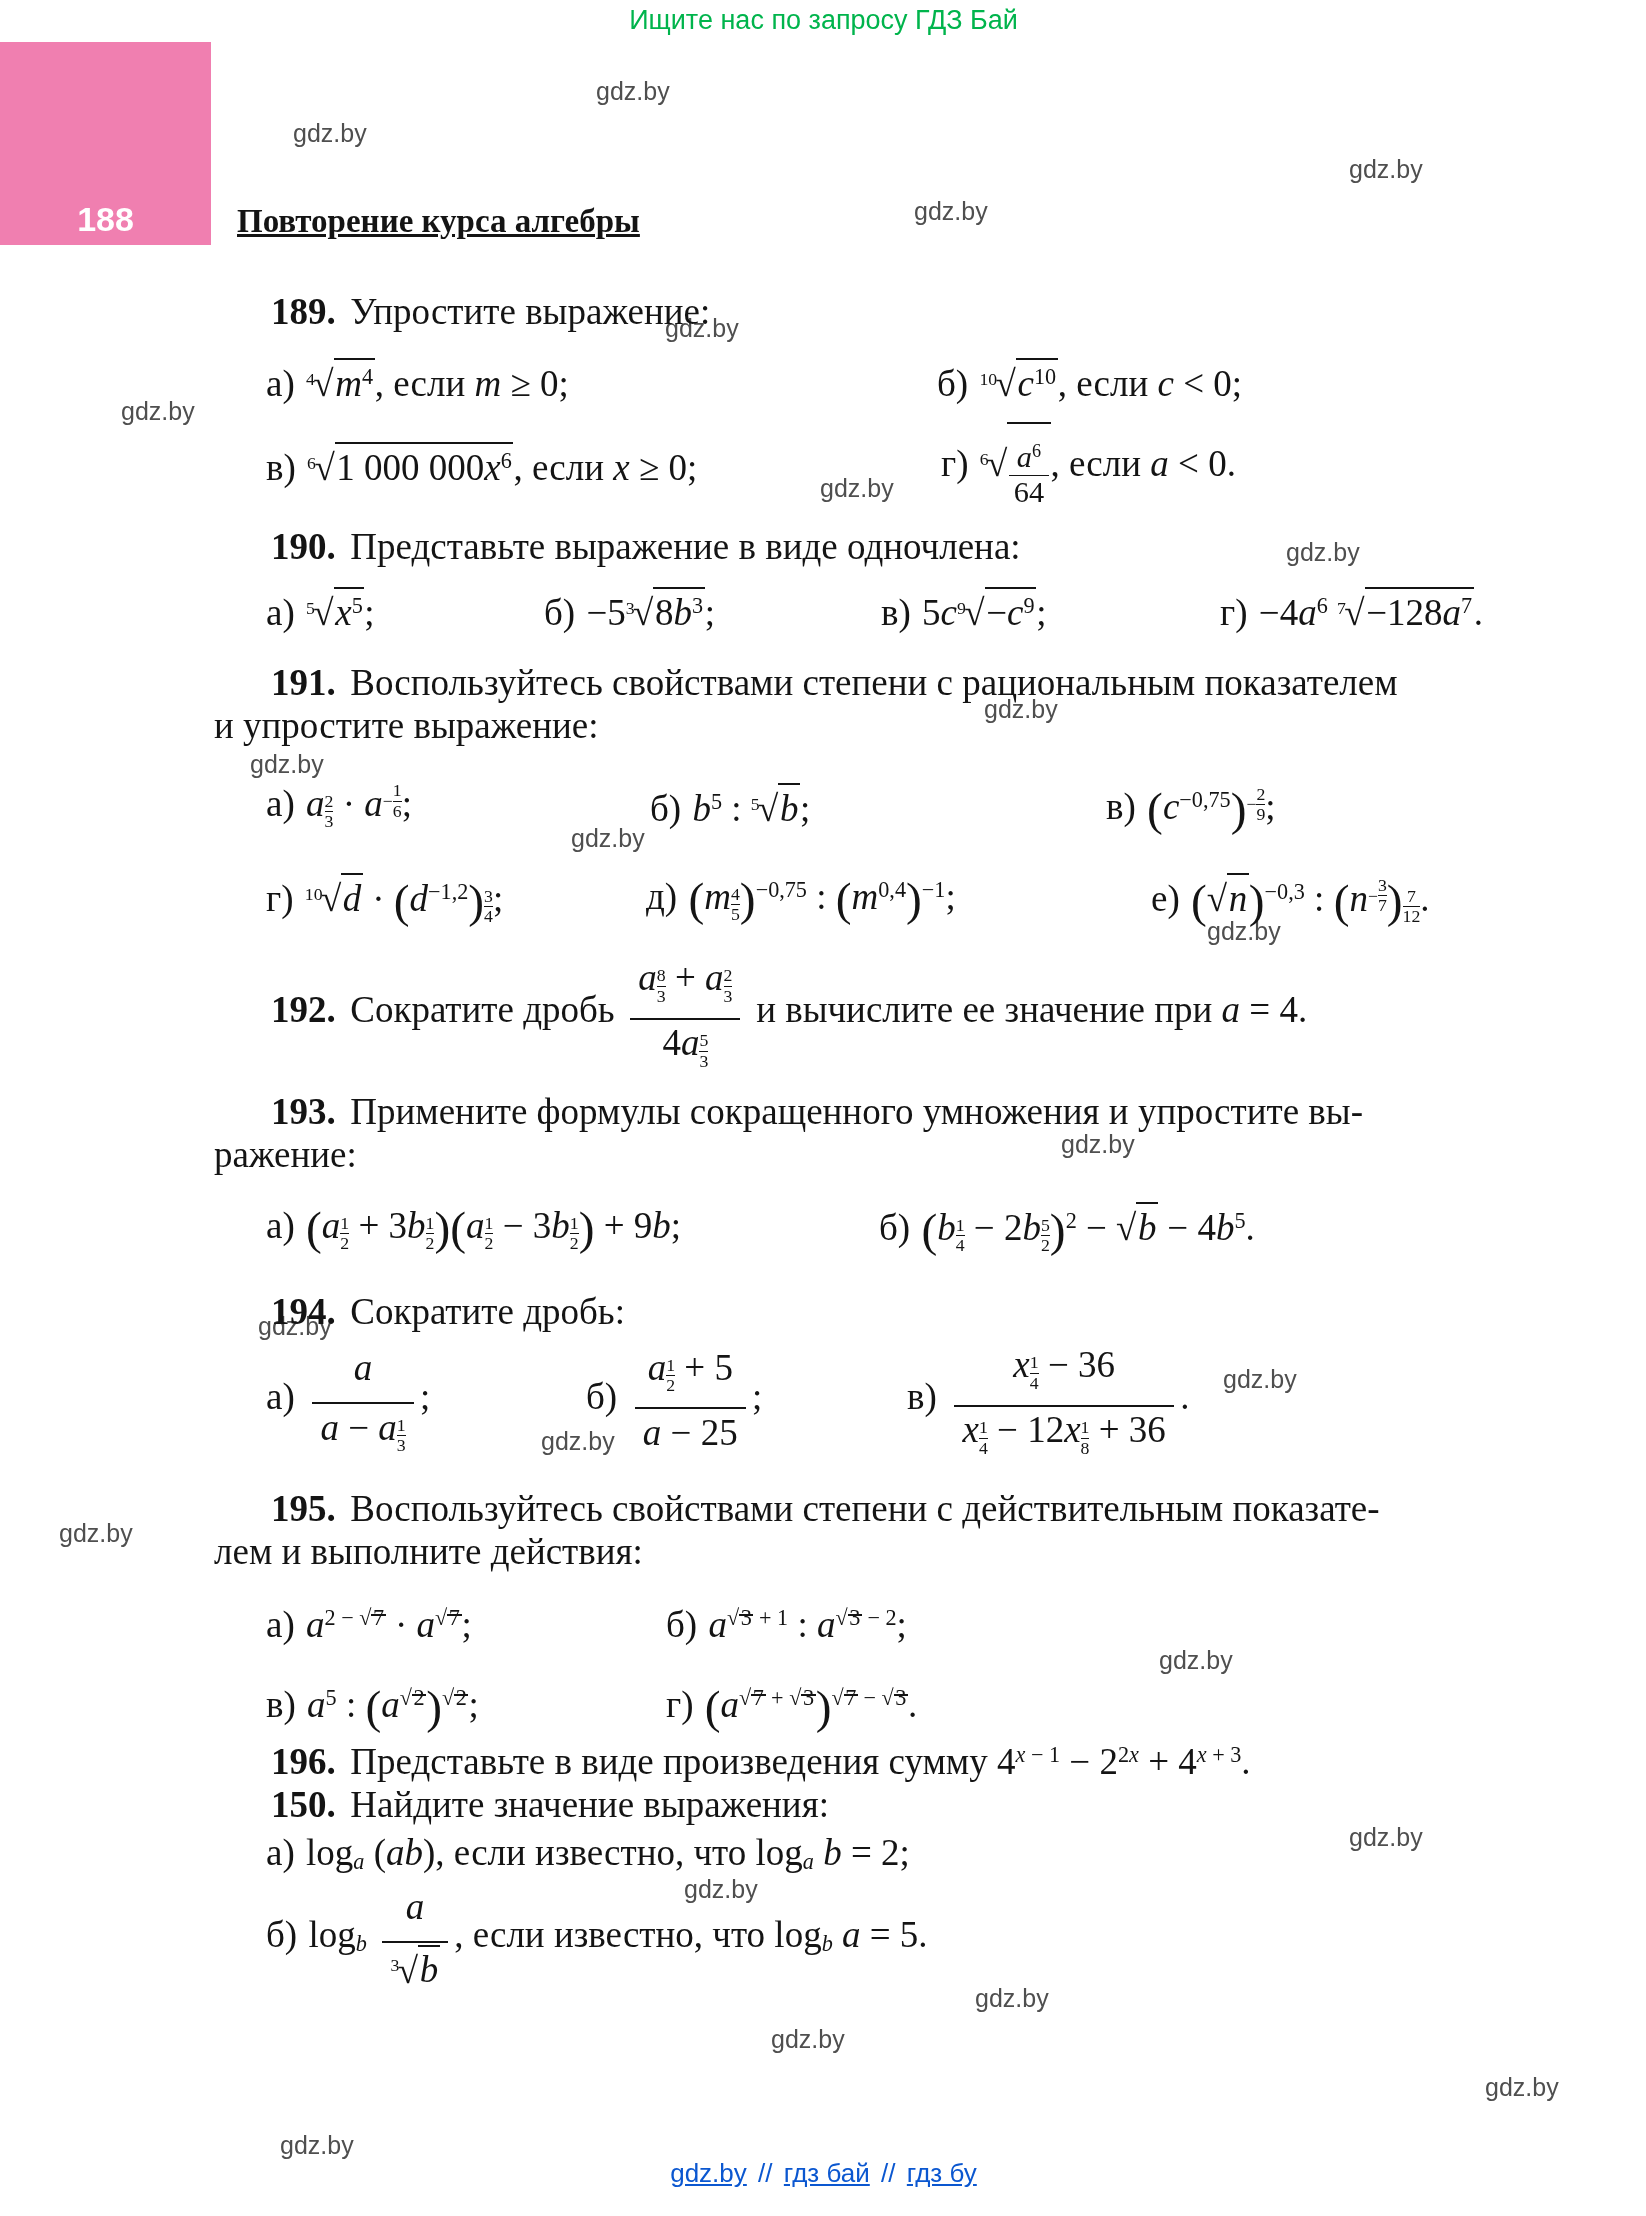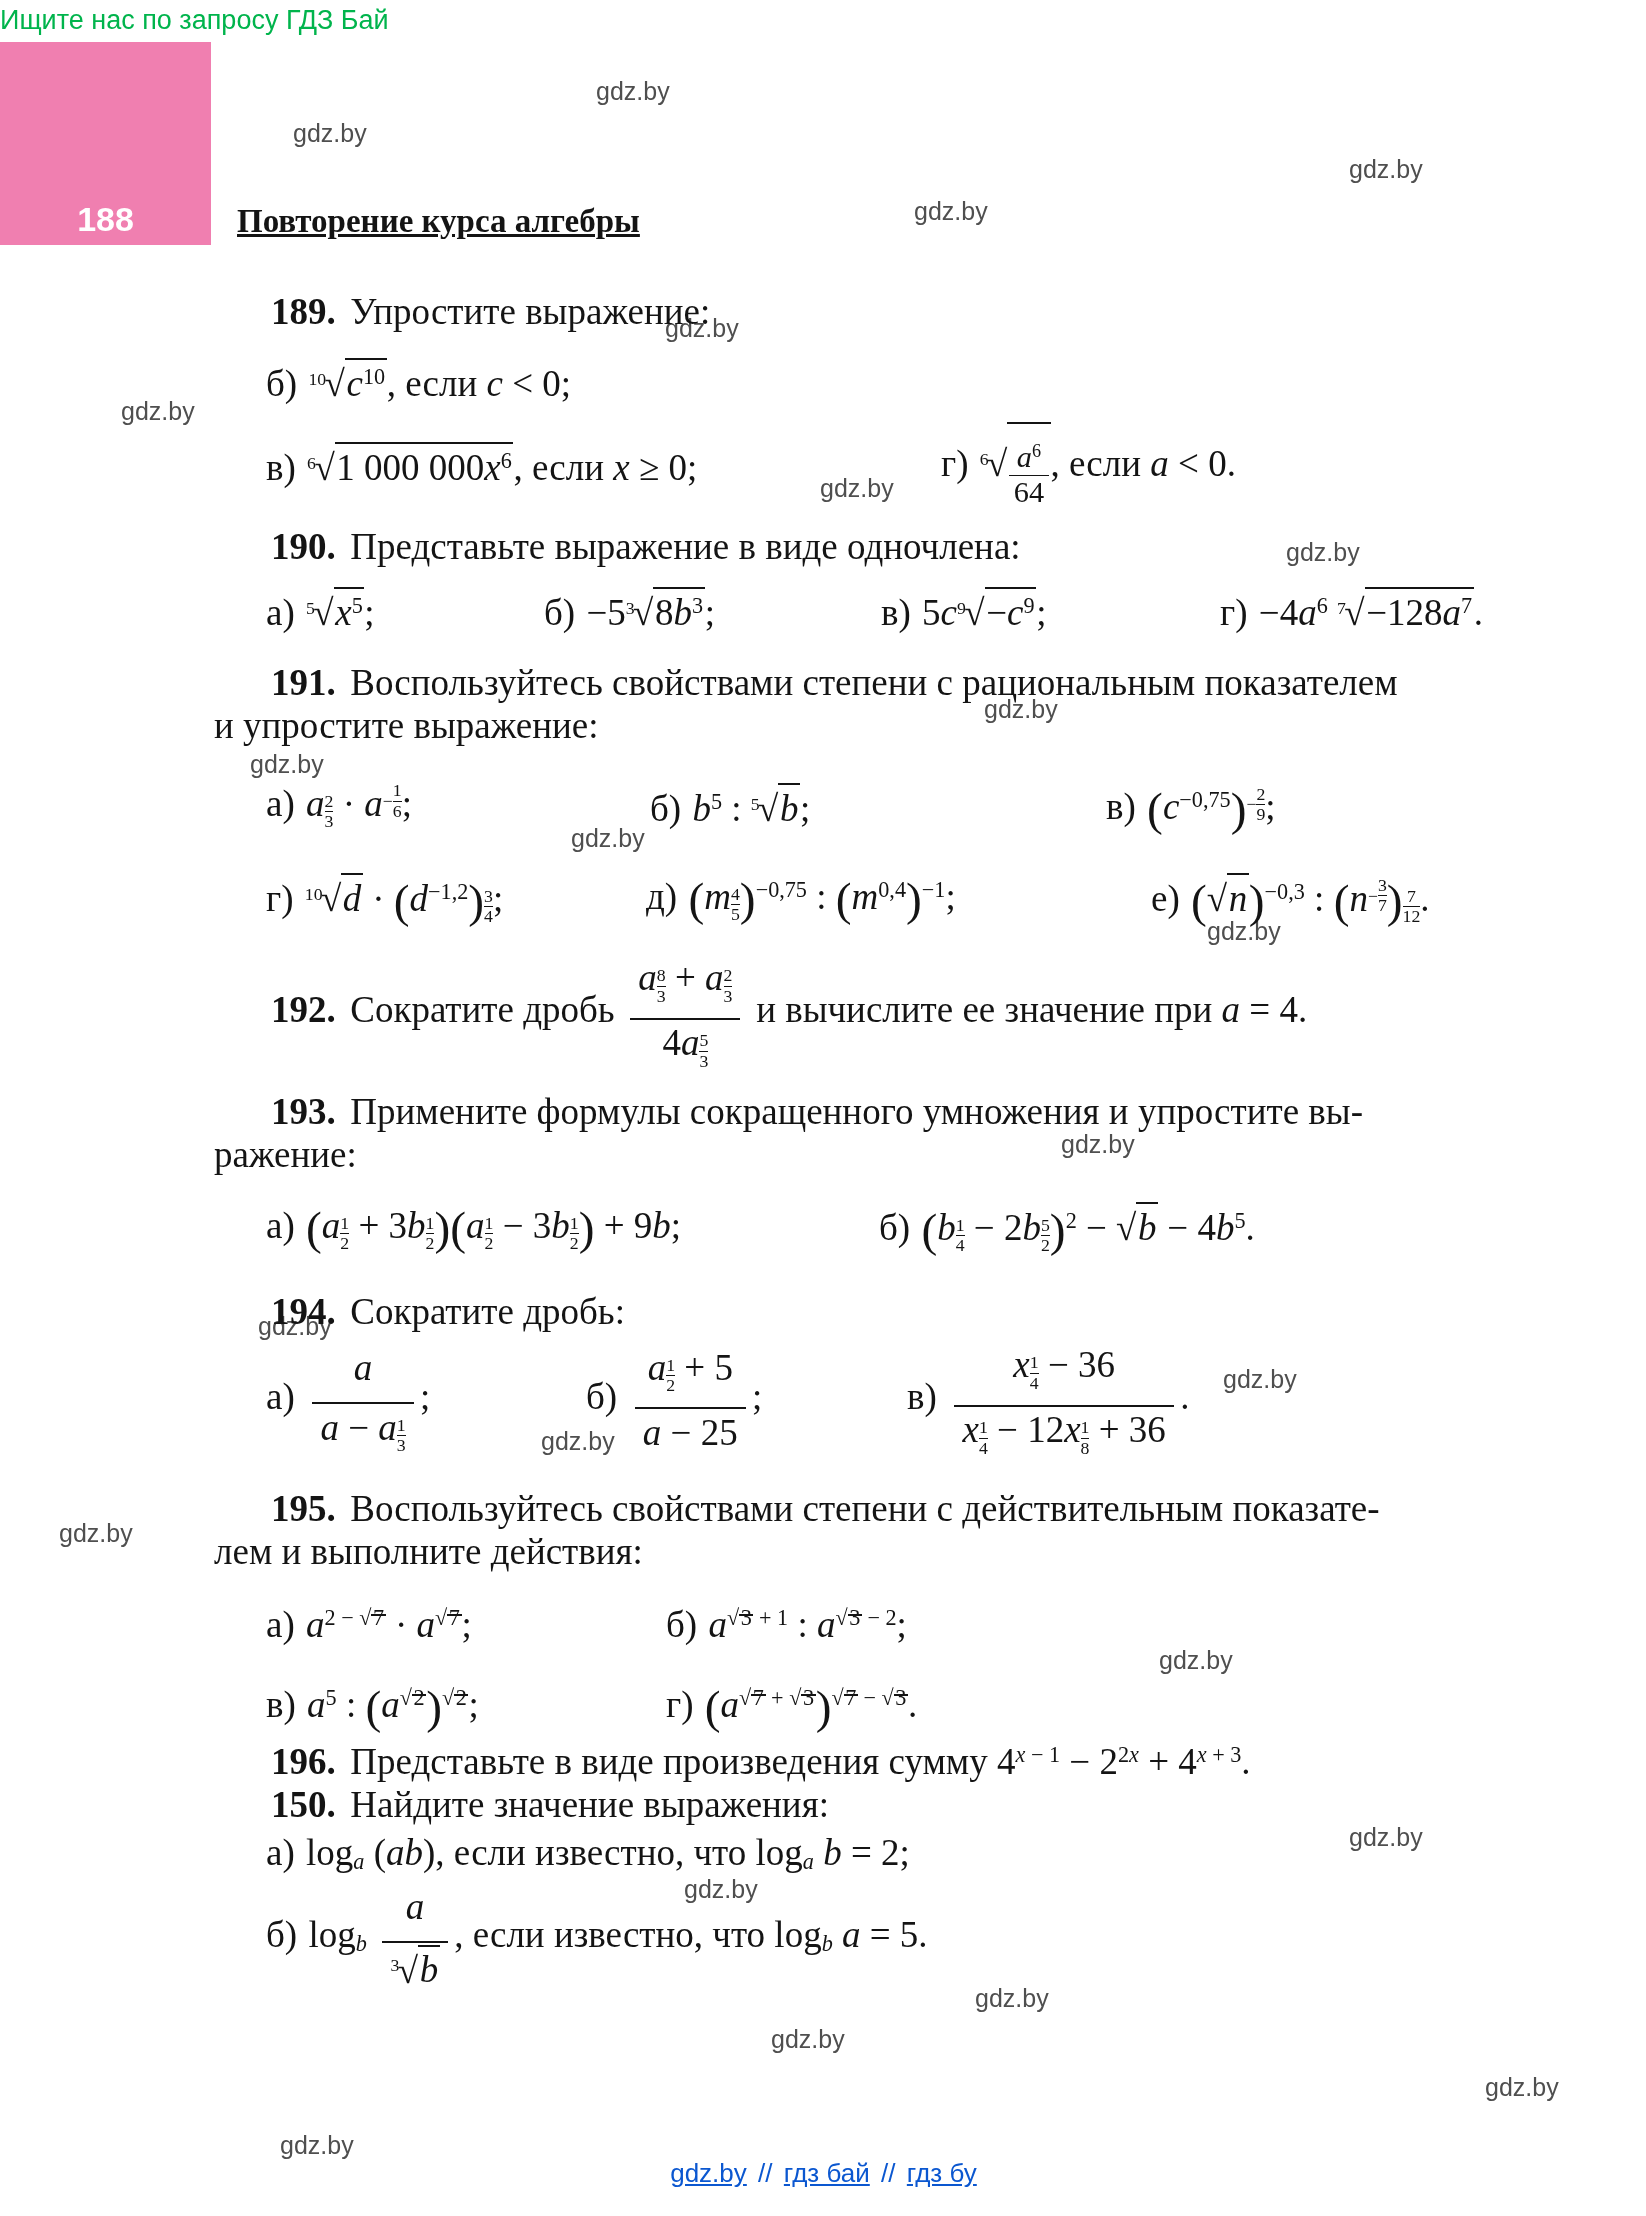--- a/index.html
+++ b/index.html
@@ -1,20 +1,20 @@
 <!DOCTYPE html>
 <html style="font-size:13px"><head>
 <meta charset="utf-8">
 <style>
   html,body{margin:0;padding:0;background:#fff;}
   .page{position:relative;width:1647px;height:2216px;background:#ffffff;overflow:hidden;
         font-family:"Liberation Serif","DejaVu Serif",serif;font-size:37px;color:#141414;}
 
   
-  .top-note{position:absolute;top:4.8px;left:0;width:100%;
+  .top-note{position:absolute;top:4.8px;left:0;width:100%;text-align:center;
             font-family:"Liberation Sans","DejaVu Sans",sans-serif;font-size:27px;color:#00b44c;}
   .pagenum-block{position:absolute;left:0;top:42px;width:211px;height:203px;background:#f07fb0;
                  display:flex;align-items:flex-end;justify-content:center;}
   .pagenum{color:#ffffff;font-weight:700;font-size:34px;margin-bottom:6.4px;
            font-family:"Liberation Sans","DejaVu Sans",sans-serif;}
   .header-title{position:absolute;left:237px;top:203px;font-weight:700;font-size:33px;white-space:nowrap;text-decoration:underline;}
 
   
   .wm{position:absolute;font-family:"Liberation Sans","DejaVu Sans",sans-serif;
       font-size:25px;color:#4f4f4f;white-space:nowrap;}
@@ -87,20 +87,23 @@
 
   <div class="pagenum-block">
     <span class="pagenum">188</span>
   </div>
   <div class="header-title">Повторение курса алгебры</div>
 
   <div class="line" style="left:271px;top:290px">
     <b class="pn">189.</b><span>Упростите выражение:</span>
   </div>
   <div class="row" style="left:214px;top:343px;height:77px;padding-left:52px">
+    <div class="cell" style="width:671px">
+      <span class="lbl">а)</span><span class="math"><span class="rt"><sup class="ri">4</sup>√<span class="rv"><i>m</i><sup>4</sup></span></span>, если <i>m</i> ≥ 0;</span>
+    </div>
     <div class="cell">
       <span class="lbl">б)</span><span class="math"><span class="rt"><sup class="ri">10</sup>√<span class="rv"><i>c</i><sup>10</sup></span></span>, если <i>c</i> &lt; 0;</span>
     </div>
   </div>
   <div class="row" style="left:214px;top:415px;height:101px;padding-left:52px">
     <div class="cell" style="width:675px">
       <span class="lbl">в)</span><span class="math"><span class="rt"><sup class="ri">6</sup>√<span class="rv">1 000 000<i>x</i><sup>6</sup></span></span>, если <i>x</i> ≥ 0;</span>
     </div>
     <div class="cell">
       <span class="lbl">г)</span><span class="math"><span class="rt"><sup class="ri">6</sup>√<span class="rv"><span class="fri"><span class="n"><i>a</i><sup>6</sup></span><span class="d">64</span></span></span></span>, если <i>a</i> &lt; 0.</span>

